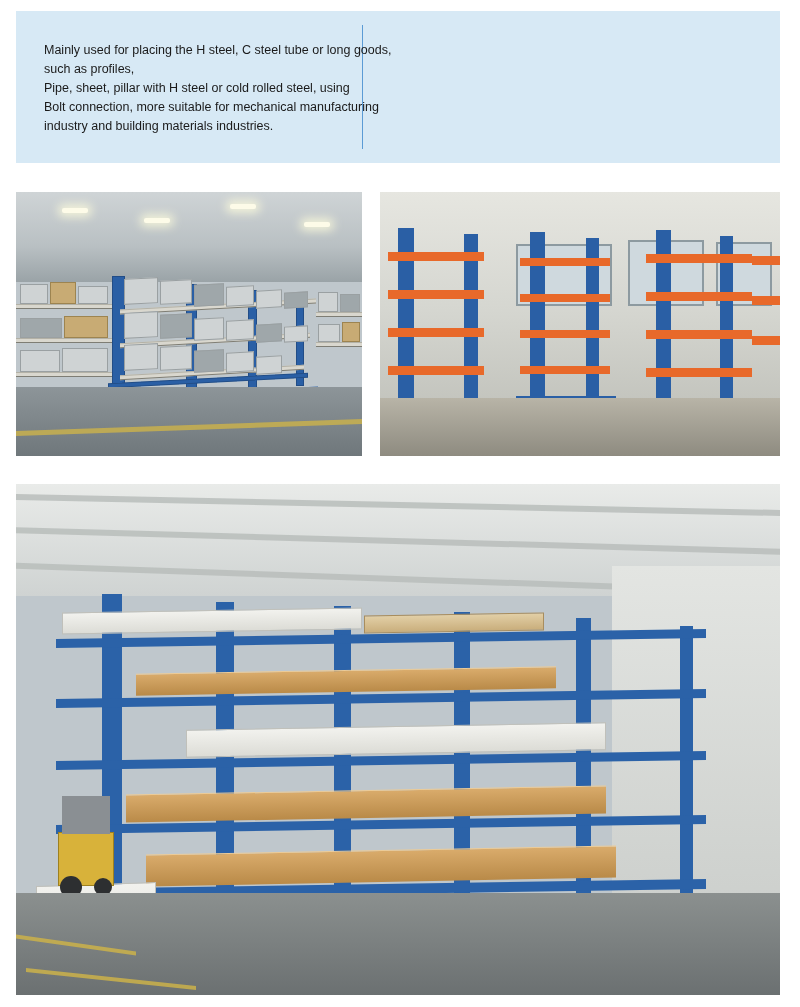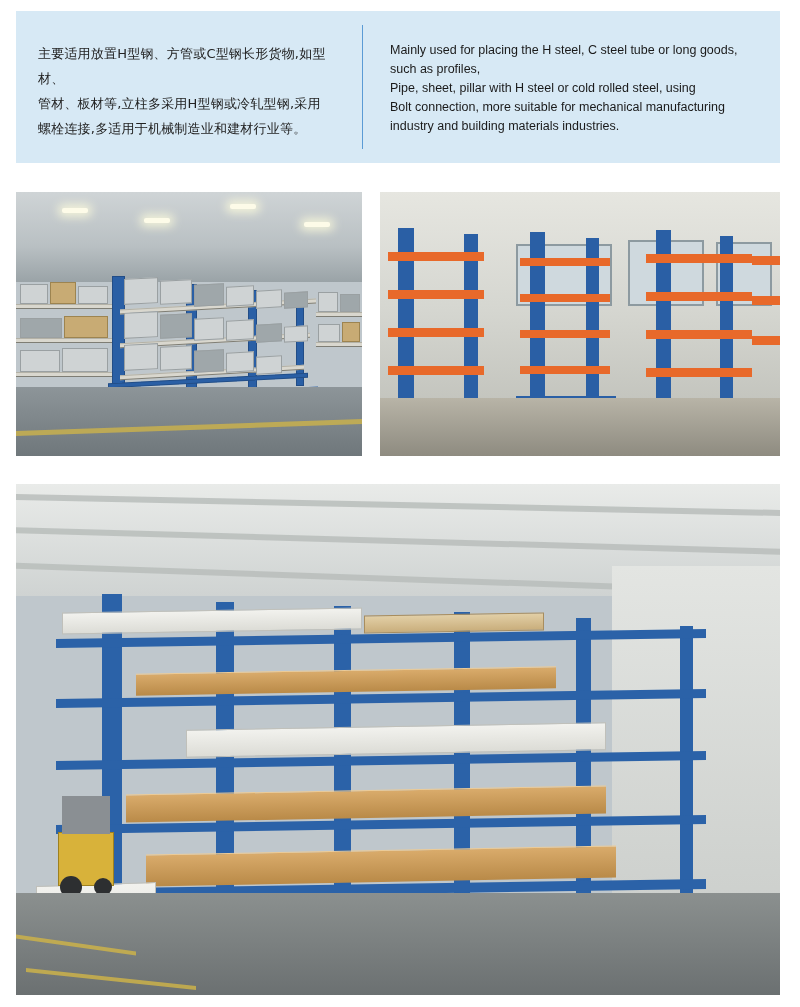--- a/index.html
+++ b/index.html
@@ -180,25 +180,20 @@
   .p3-forklift { position: absolute; background: #d8b23a; border: 1px solid #9d801f; }
   .p3-forklift-cab { position: absolute; background: #8a8f93; }
   .p3-wheel { position: absolute; background: #2d2f31; border-radius: 50%; }
 </style>
 </head>
 <body>
 
 <div class="page">
 
   <div class="desc-panel">
-    <div class="desc-col desc-col-cn">
-      <div class="desc-cn-text">主要适用放置H型钢、方管或C型钢长形货物,如型材、
-管材、板材等,立柱多采用H型钢或冷轧型钢,采用
-螺栓连接,多适用于机械制造业和建材行业等。</div>
-    </div>
     <div class="desc-divider"></div>
     <div class="desc-col desc-col-en">
       <div class="desc-en-text">Mainly used for placing the H steel, C steel tube or long goods,
  such as profiles,
 Pipe, sheet, pillar with H steel or cold rolled steel, using
 Bolt connection, more suitable for mechanical manufacturing
 industry and building materials industries.</div>
     </div>
   </div>
 

